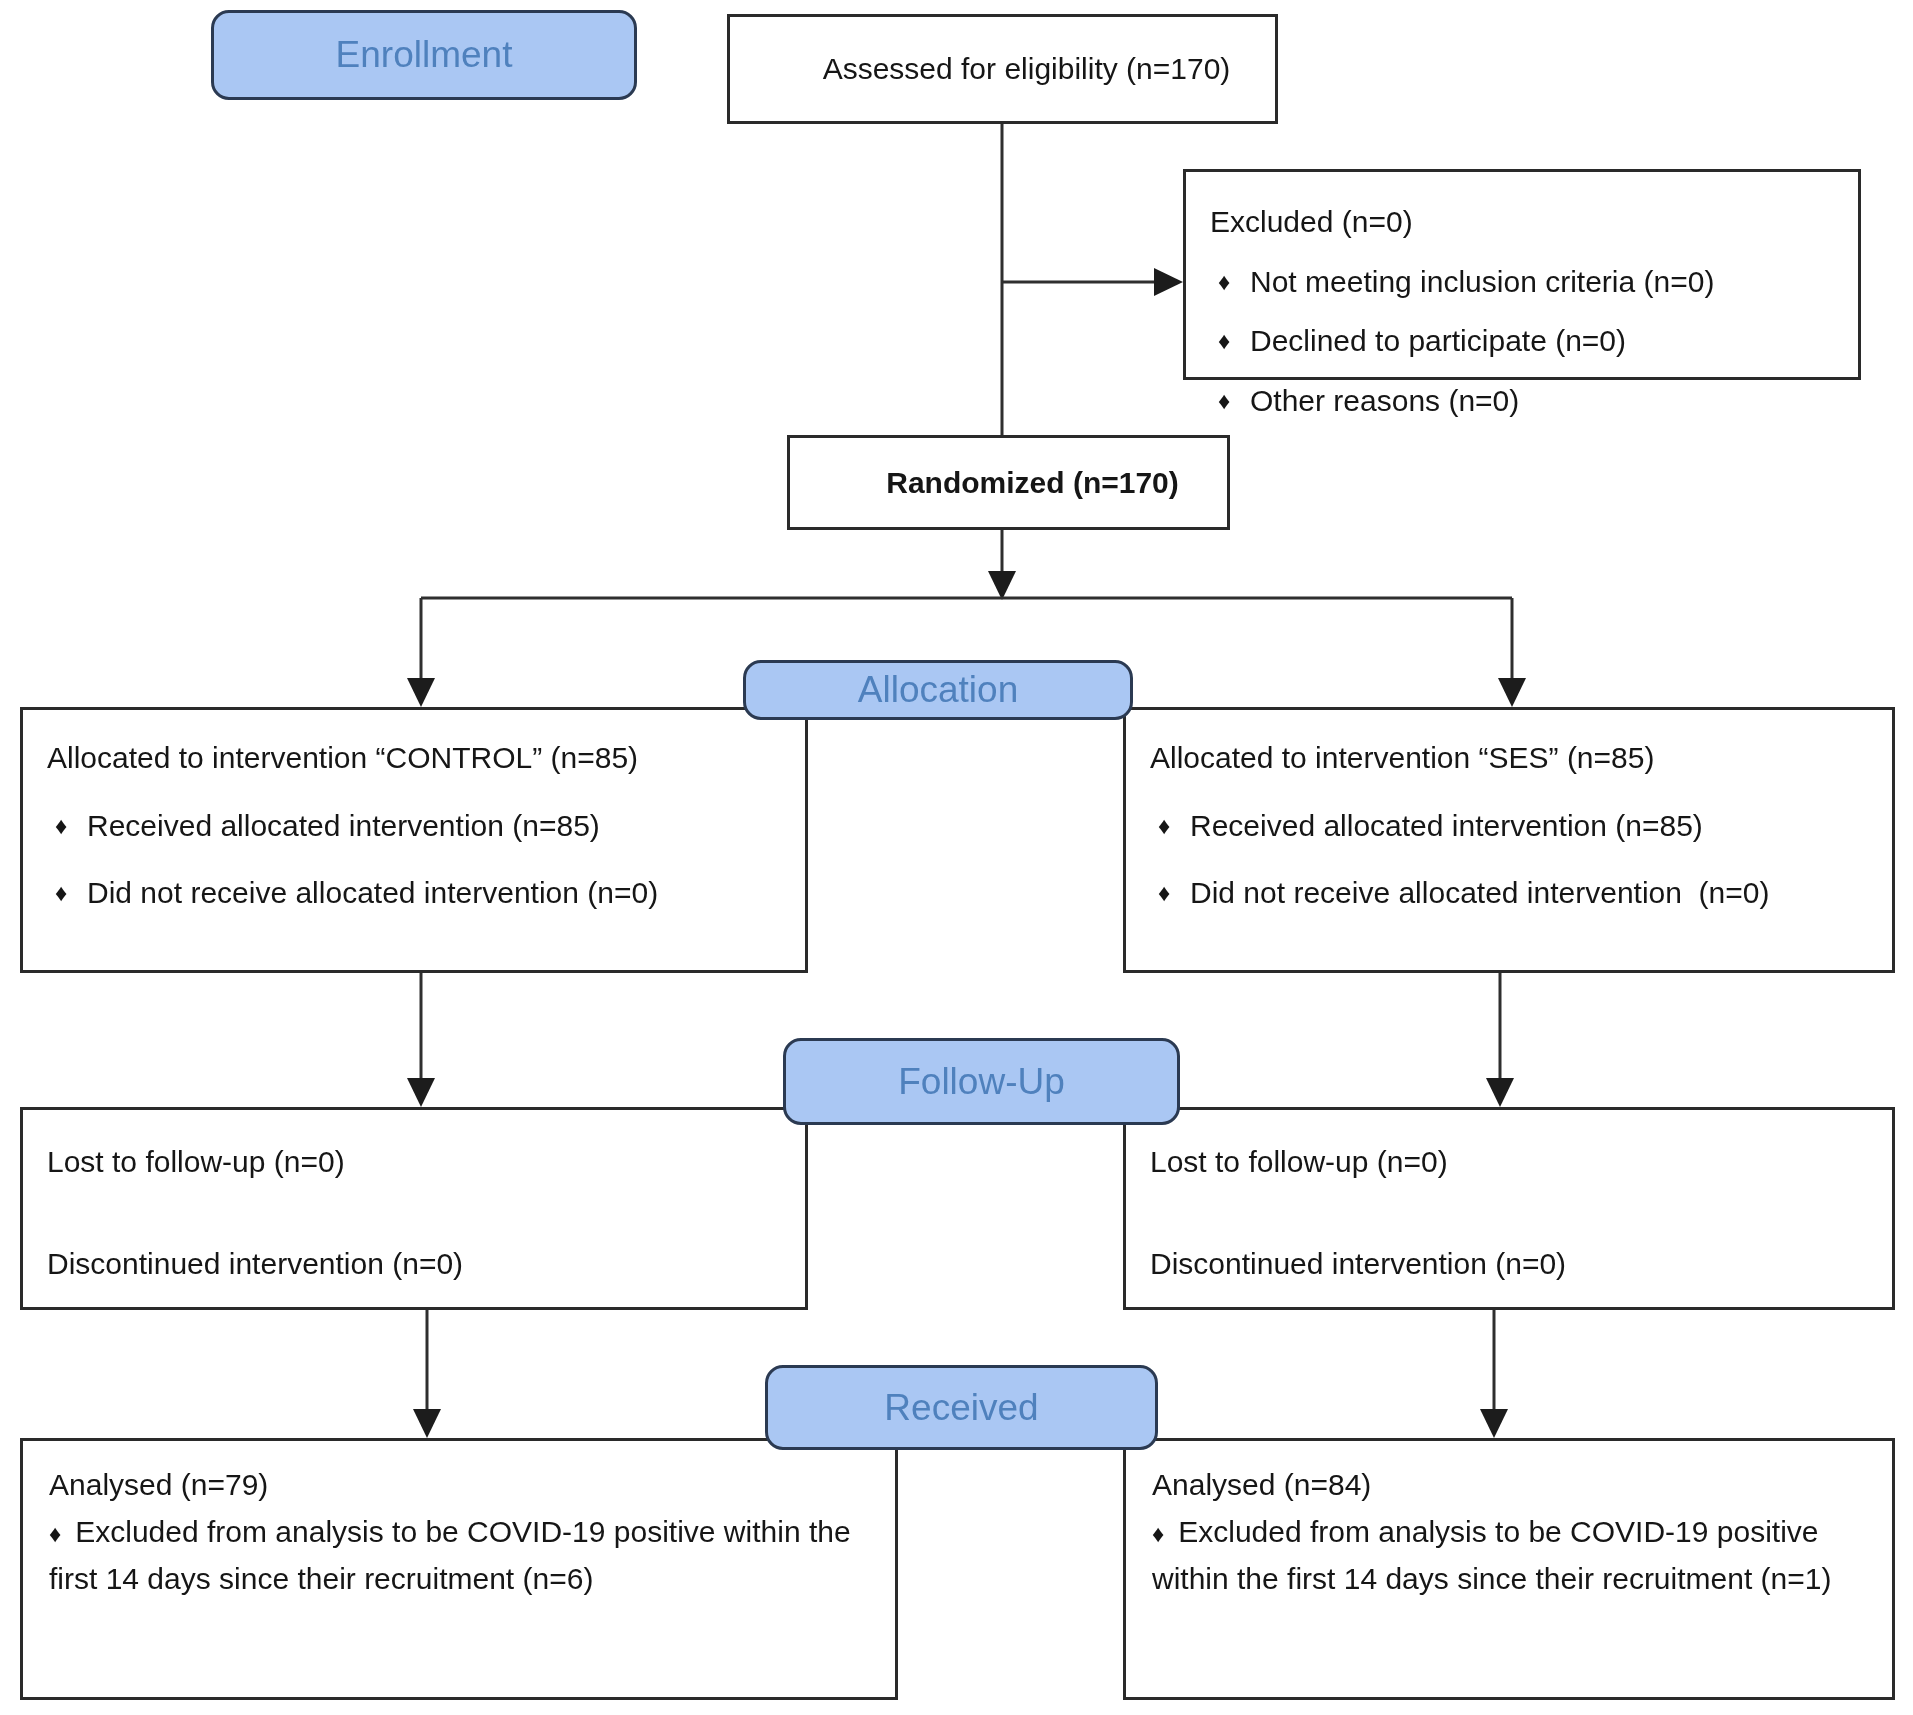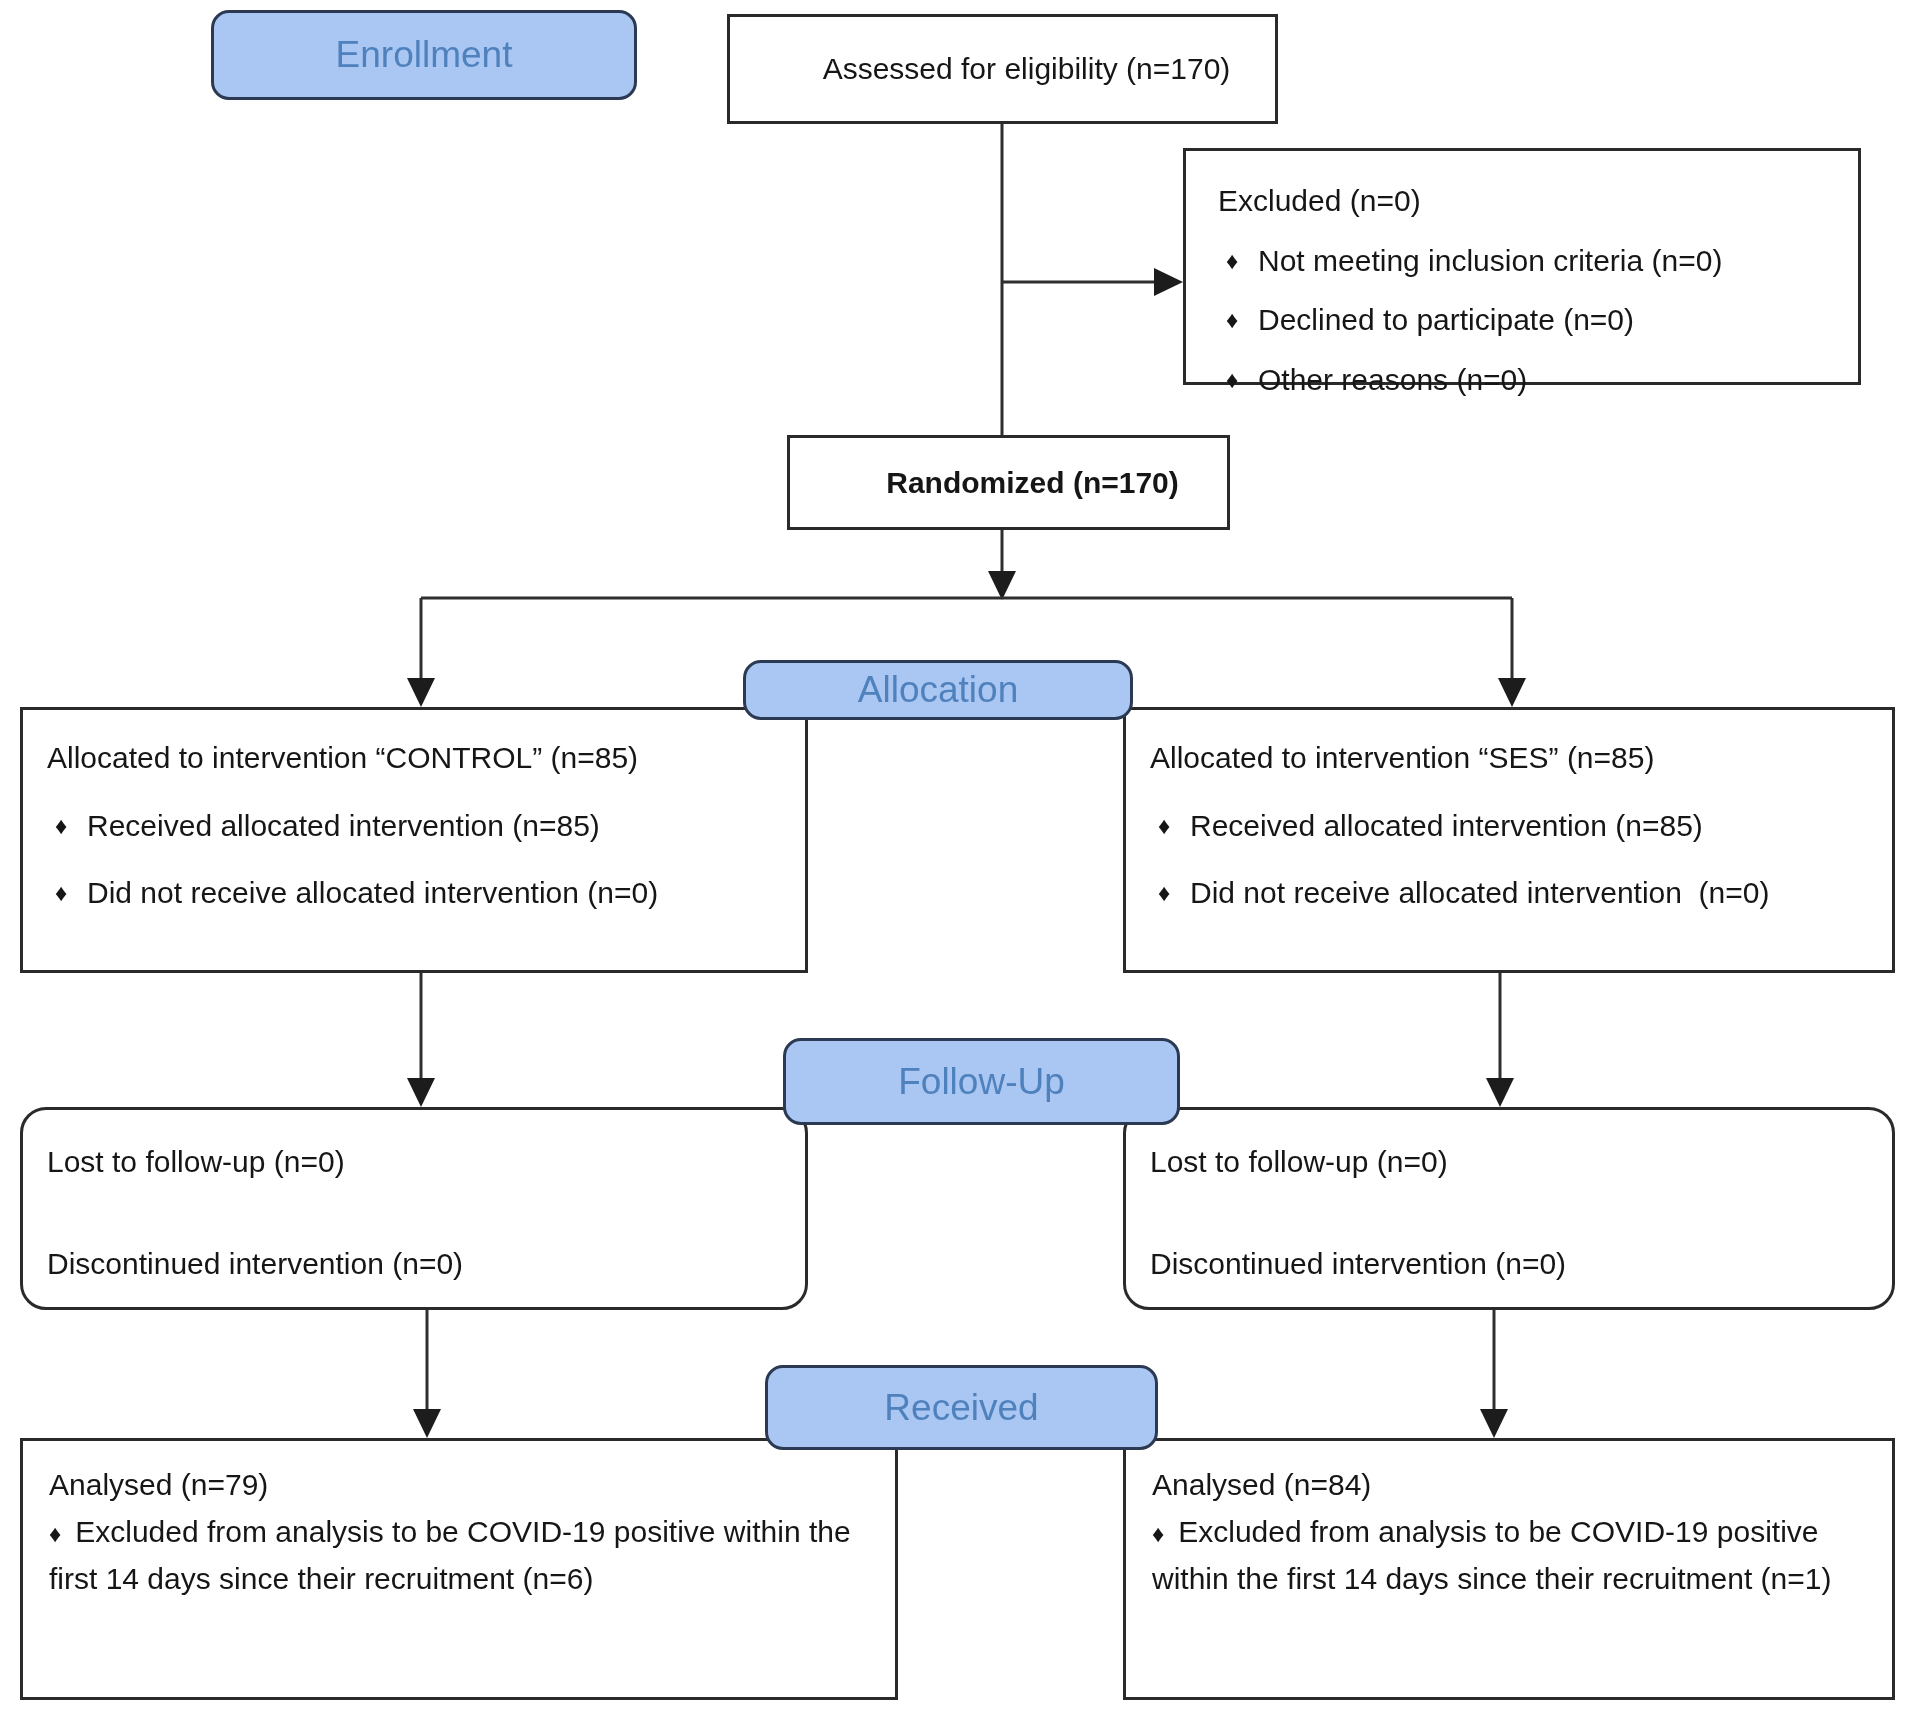--- a/index.html
+++ b/index.html
@@ -48,21 +48,21 @@
   }
 
   .pad-list{padding:26px 16px 0 24px;}
   .brow{display:flex;align-items:flex-start;padding-left:8px;margin-top:16px;}
   .brow .bul{flex:0 0 32px;font-size:24px;line-height:43px;}
   .brow .btxt{white-space:pre-wrap;}
   .btitle{white-space:pre-wrap;}
 
   .alloc .brow{margin-top:24px;}
 
-  .fu{padding:30px 4px 0 24px;border-radius:26px;}
+  .fu{padding:30px 4px 0 24px;}
   .fu .line2{margin-top:58px;}
 
   .an{padding:20px 20px 0 26px;line-height:1.57;}
   .an .bul-inline{font-size:24px;margin-right:14px;}
 </style>
 </head>
 <body>
 
 <div class="canvas">
 
@@ -120,21 +120,21 @@
   <div class="stage-label" style="left:743px;top:660px;width:390px;height:60px;">Allocation</div>
 
   <div class="stage-label" style="left:783px;top:1038px;width:397px;height:87px;">Follow-Up</div>
 
   <div class="stage-label" style="left:765px;top:1365px;width:393px;height:85px;">Received</div>
 
   <div class="box center" style="left:727px;top:14px;width:551px;height:110px;">
     <span>Assessed for eligibility (n=170)</span>
   </div>
 
-  <div class="box" style="left:1183px;top:148px;width:678px;height:237px;padding:28px 14px 0 32px;">
+  <div class="box" style="left:1183px;top:169px;width:678px;height:211px;padding:28px 14px 0 24px;">
     <div class="btitle">Excluded (n=0)</div>
     <div class="brow">
       <span class="bul">♦</span>
       <span class="btxt">Not meeting inclusion criteria (n=0)</span>
     </div>
     <div class="brow">
       <span class="bul">♦</span>
       <span class="btxt">Declined to participate (n=0)</span>
     </div>
     <div class="brow">

